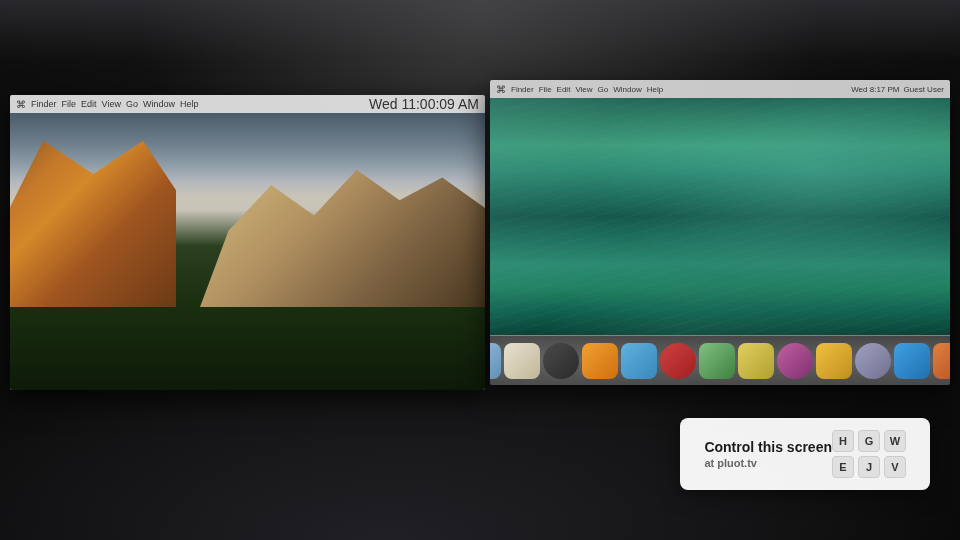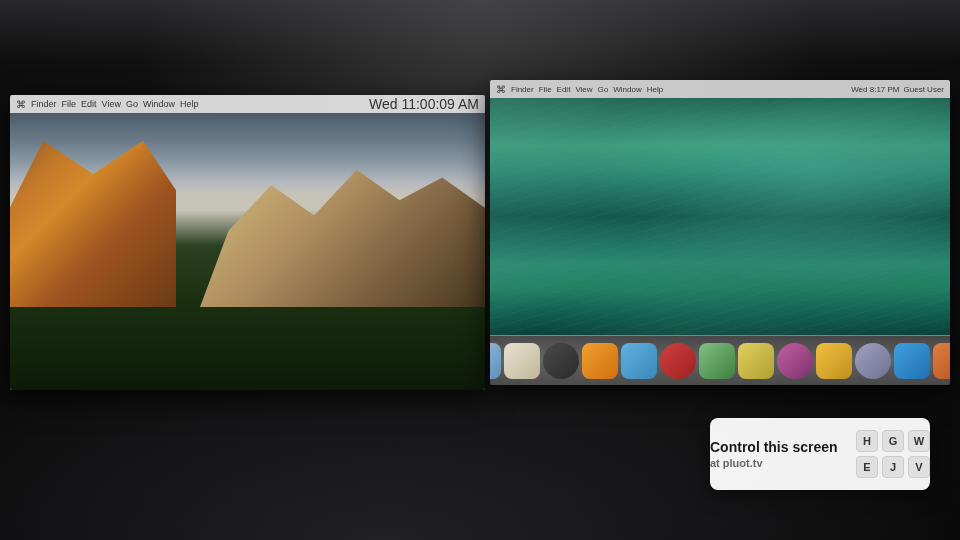--- a/index.html
+++ b/index.html
@@ -290,21 +290,21 @@
       margin: 0 2px;
     }
 
     
     .control-popup {
       position: absolute;
       bottom: 50px;
       right: 30px;
       background: rgba(255,255,255,0.95);
       border-radius: 8px;
-      padding: 12px 0;
+      padding: 12px 24px;
       display: flex;
       align-items: center;
       z-index: 20;
       box-shadow: 0 4px 20px rgba(0,0,0,0.5);
       min-width: 220px;
     }
 
     .control-popup-text {
       flex: 1;
     }

